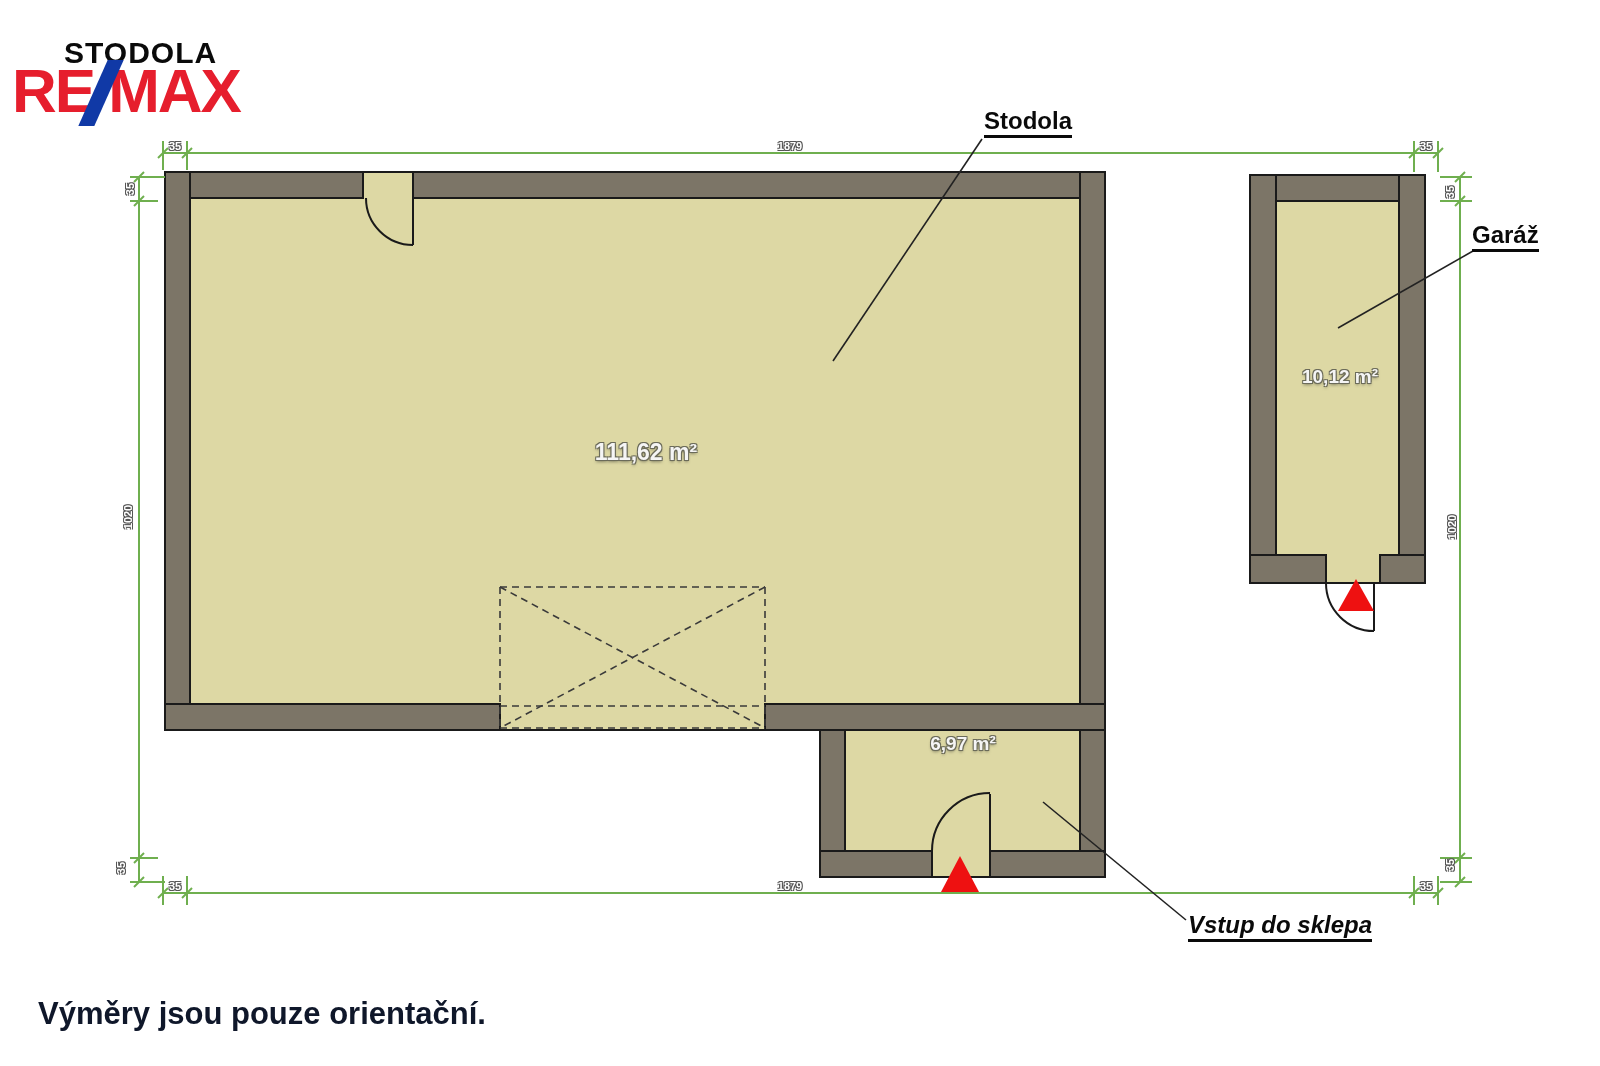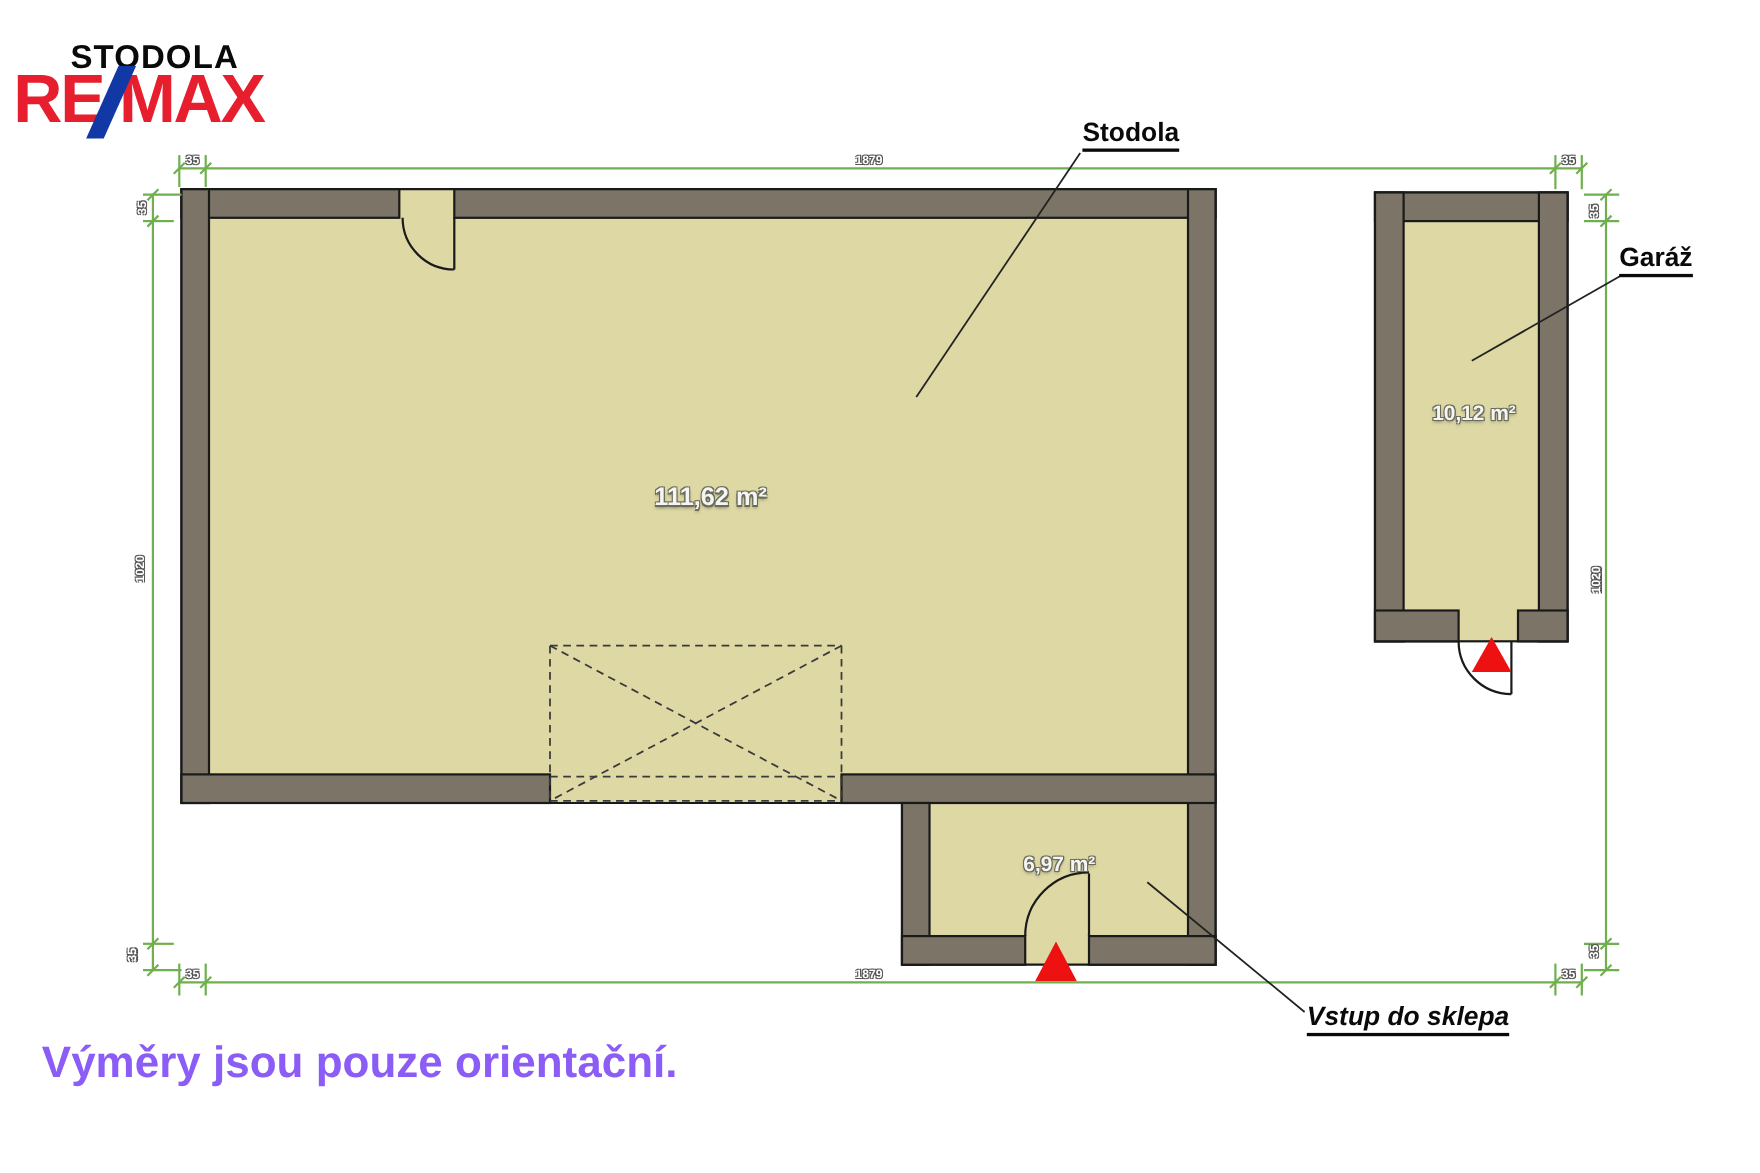--- a/index.html
+++ b/index.html
@@ -45,21 +45,21 @@
   
   .dim{
     font-size:11px;font-weight:bold;color:#fff;white-space:nowrap;
     text-shadow:-1px -1px 0 #555, 1px -1px 0 #555, -1px 1px 0 #555,
                  1px 1px 0 #555;
     transform:translate(-50%,-50%);
   }
   .dim.rot{transform:translate(-50%,-50%) rotate(-90deg);}
 
   .footer-note{
-    left:38px;top:944px;font-size:40px;font-weight:800;color:#8b5cf6;
+    left:38px;top:996px;font-size:31px;font-weight:800;color:#0f172a;
   }
 </style>
 </head>
 <body>
 
 <svg id="plan-svg" width="1600" height="1066" viewBox="0 0 1600 1066">
 
   <path d="M165,172 H1105 V877 H820 V730 H165 Z" fill="#ddd8a4" stroke="#1a1a1a" stroke-width="2"></path>
   <rect x="1250" y="175" width="175" height="408" fill="#ddd8a4" stroke="#1a1a1a" stroke-width="2"></rect>
 
@@ -161,21 +161,21 @@
   <span class="remax-slash"></span>
   <span>MAX</span>
 </div>
 
 <div class="abs callout" style="left:984px;top:108px;">Stodola</div>
 <div class="abs callout" style="left:1472px;top:222px;">Garáž</div>
 <div class="abs callout" style="left:1188px;top:912px;font-style:italic;">Vstup do sklepa</div>
 
 <div class="abs area-label area-main" style="left:634px;top:452px;margin-left:12px;">111,62 m²</div>
 <div class="abs area-label area-small" style="left:1340px;top:377px;">10,12 m²</div>
-<div class="abs area-label area-small" style="left:963px;top:787px;">6,97 m²</div>
+<div class="abs area-label area-small" style="left:963px;top:744px;">6,97 m²</div>
 
 <div class="abs dim" style="left:175px;top:146px;">35</div>
 <div class="abs dim" style="left:790px;top:146px;">1879</div>
 <div class="abs dim" style="left:1426px;top:146px;">35</div>
 <div class="abs dim" style="left:175px;top:886px;">35</div>
 <div class="abs dim" style="left:790px;top:886px;">1879</div>
 <div class="abs dim" style="left:1426px;top:886px;">35</div>
 <div class="abs dim rot" style="left:130px;top:189px;">35</div>
 <div class="abs dim rot" style="left:128px;top:517px;">1020</div>
 <div class="abs dim rot" style="left:121px;top:868px;">35</div>

